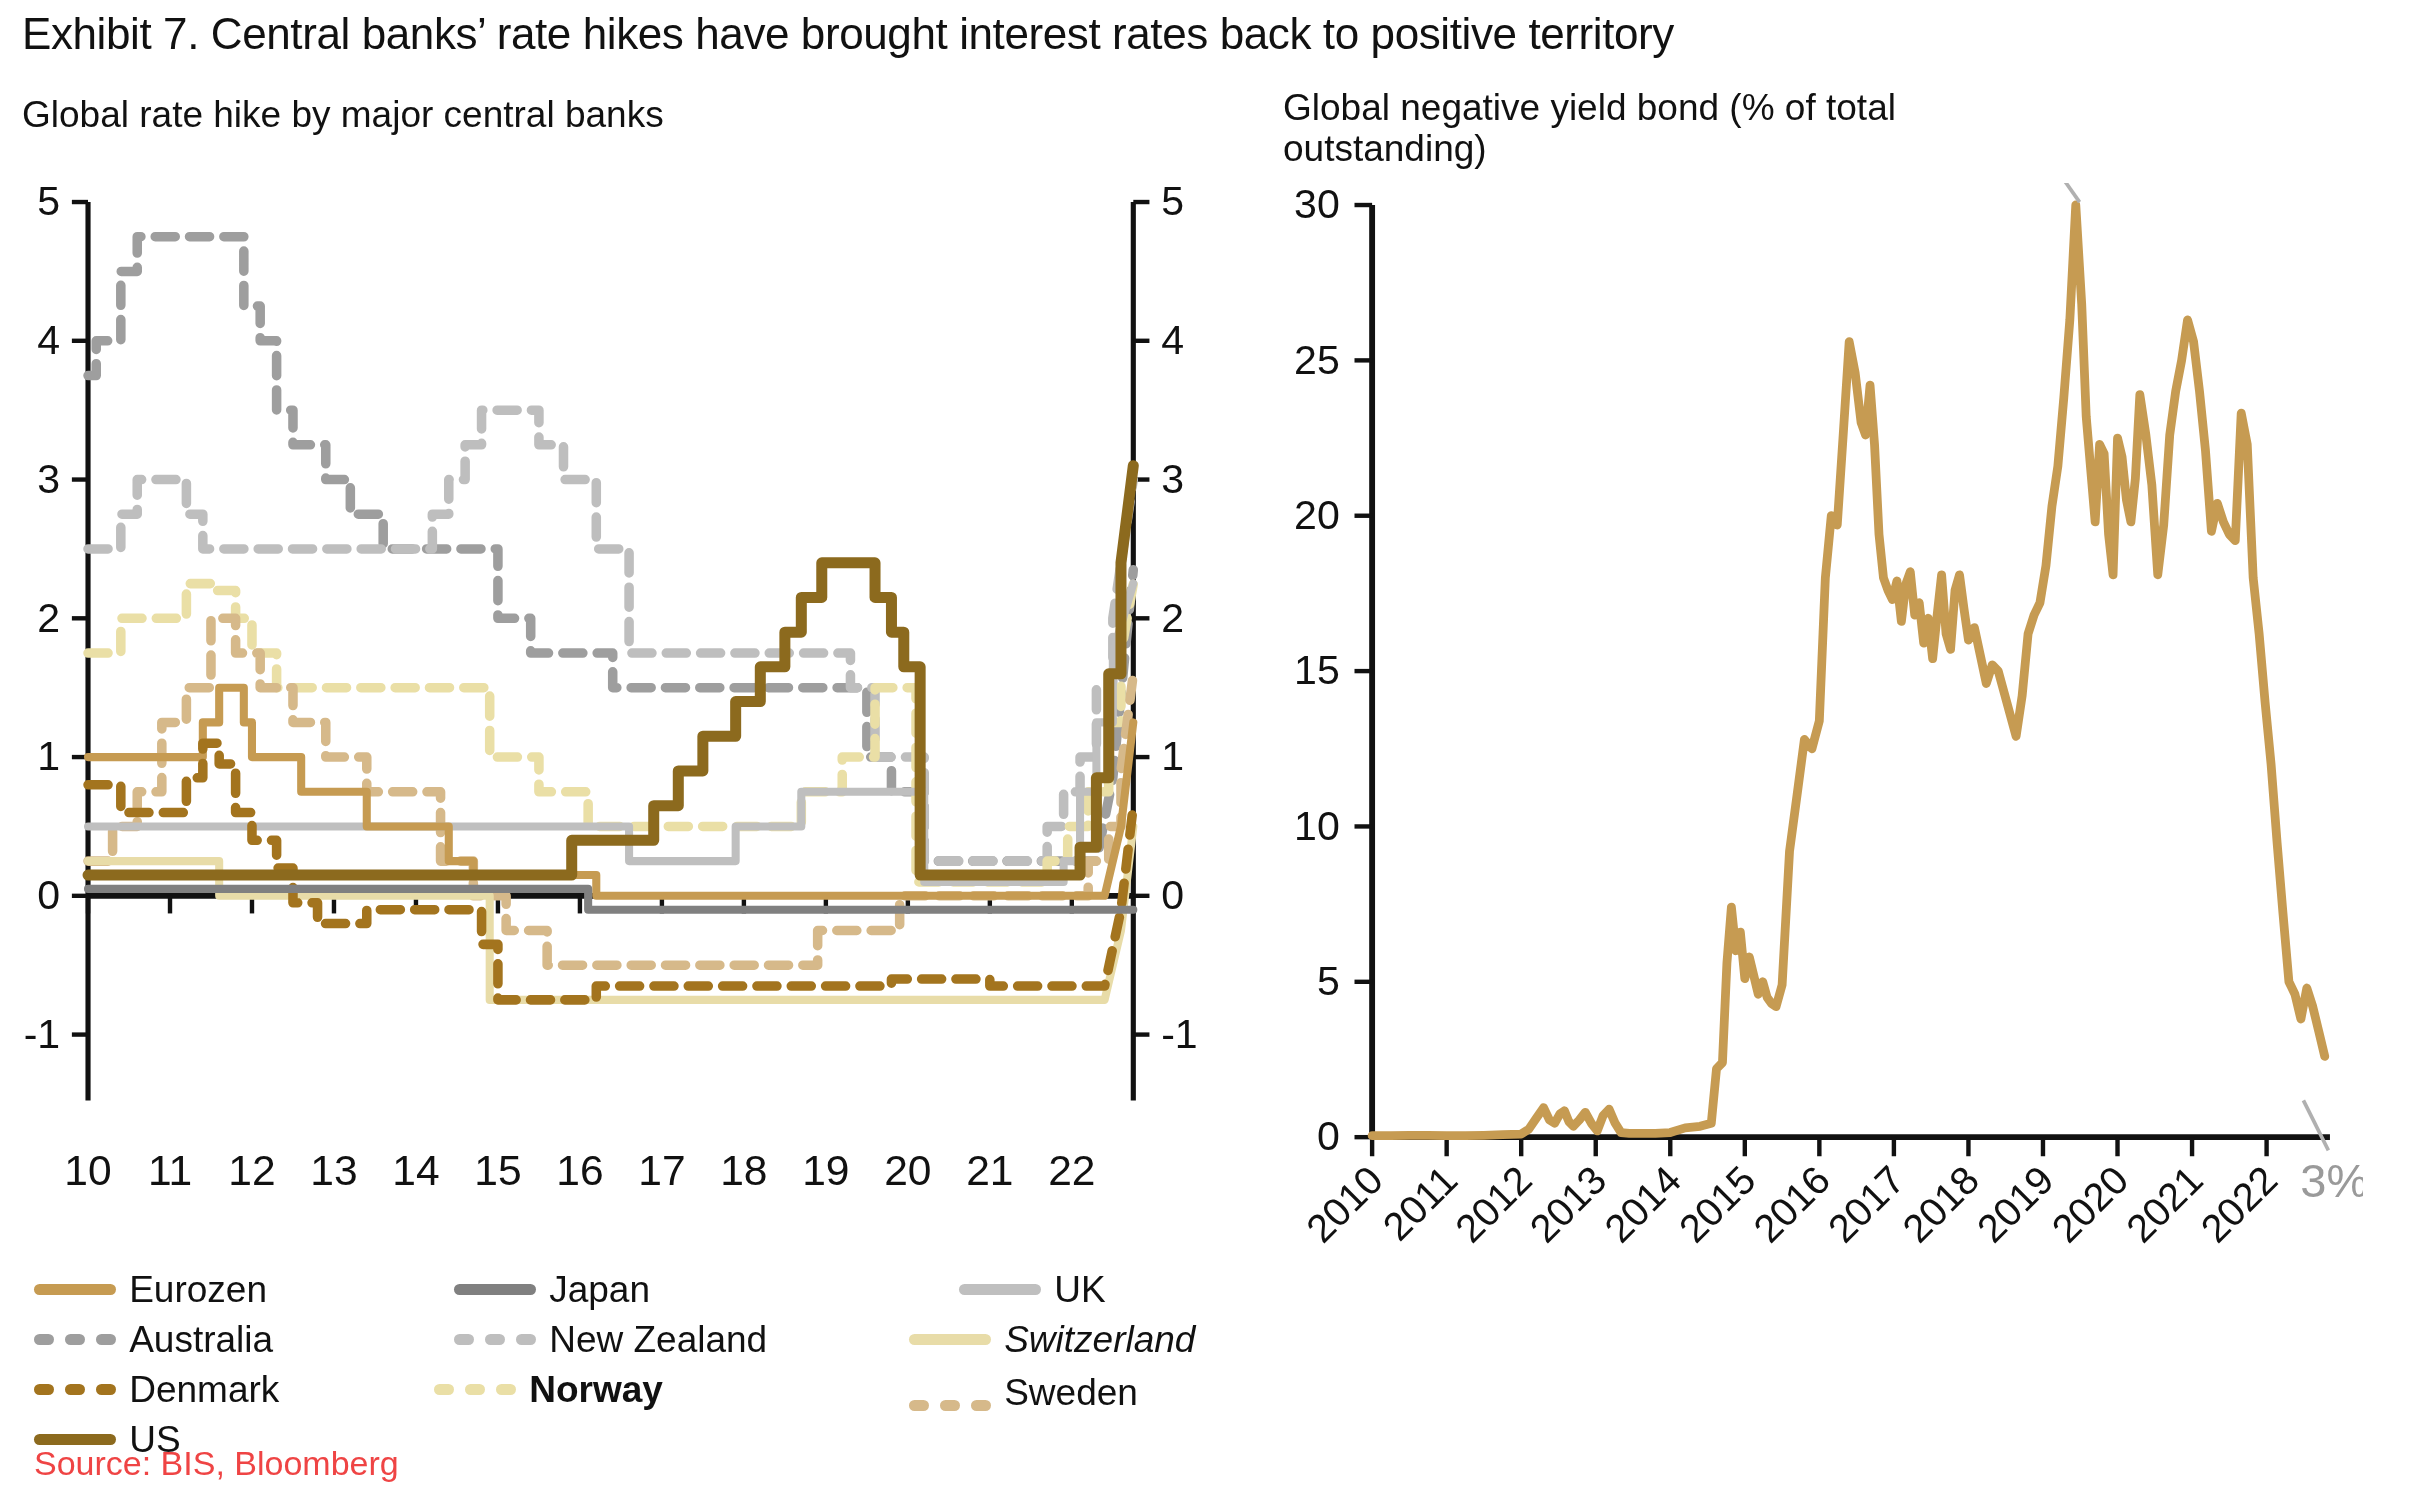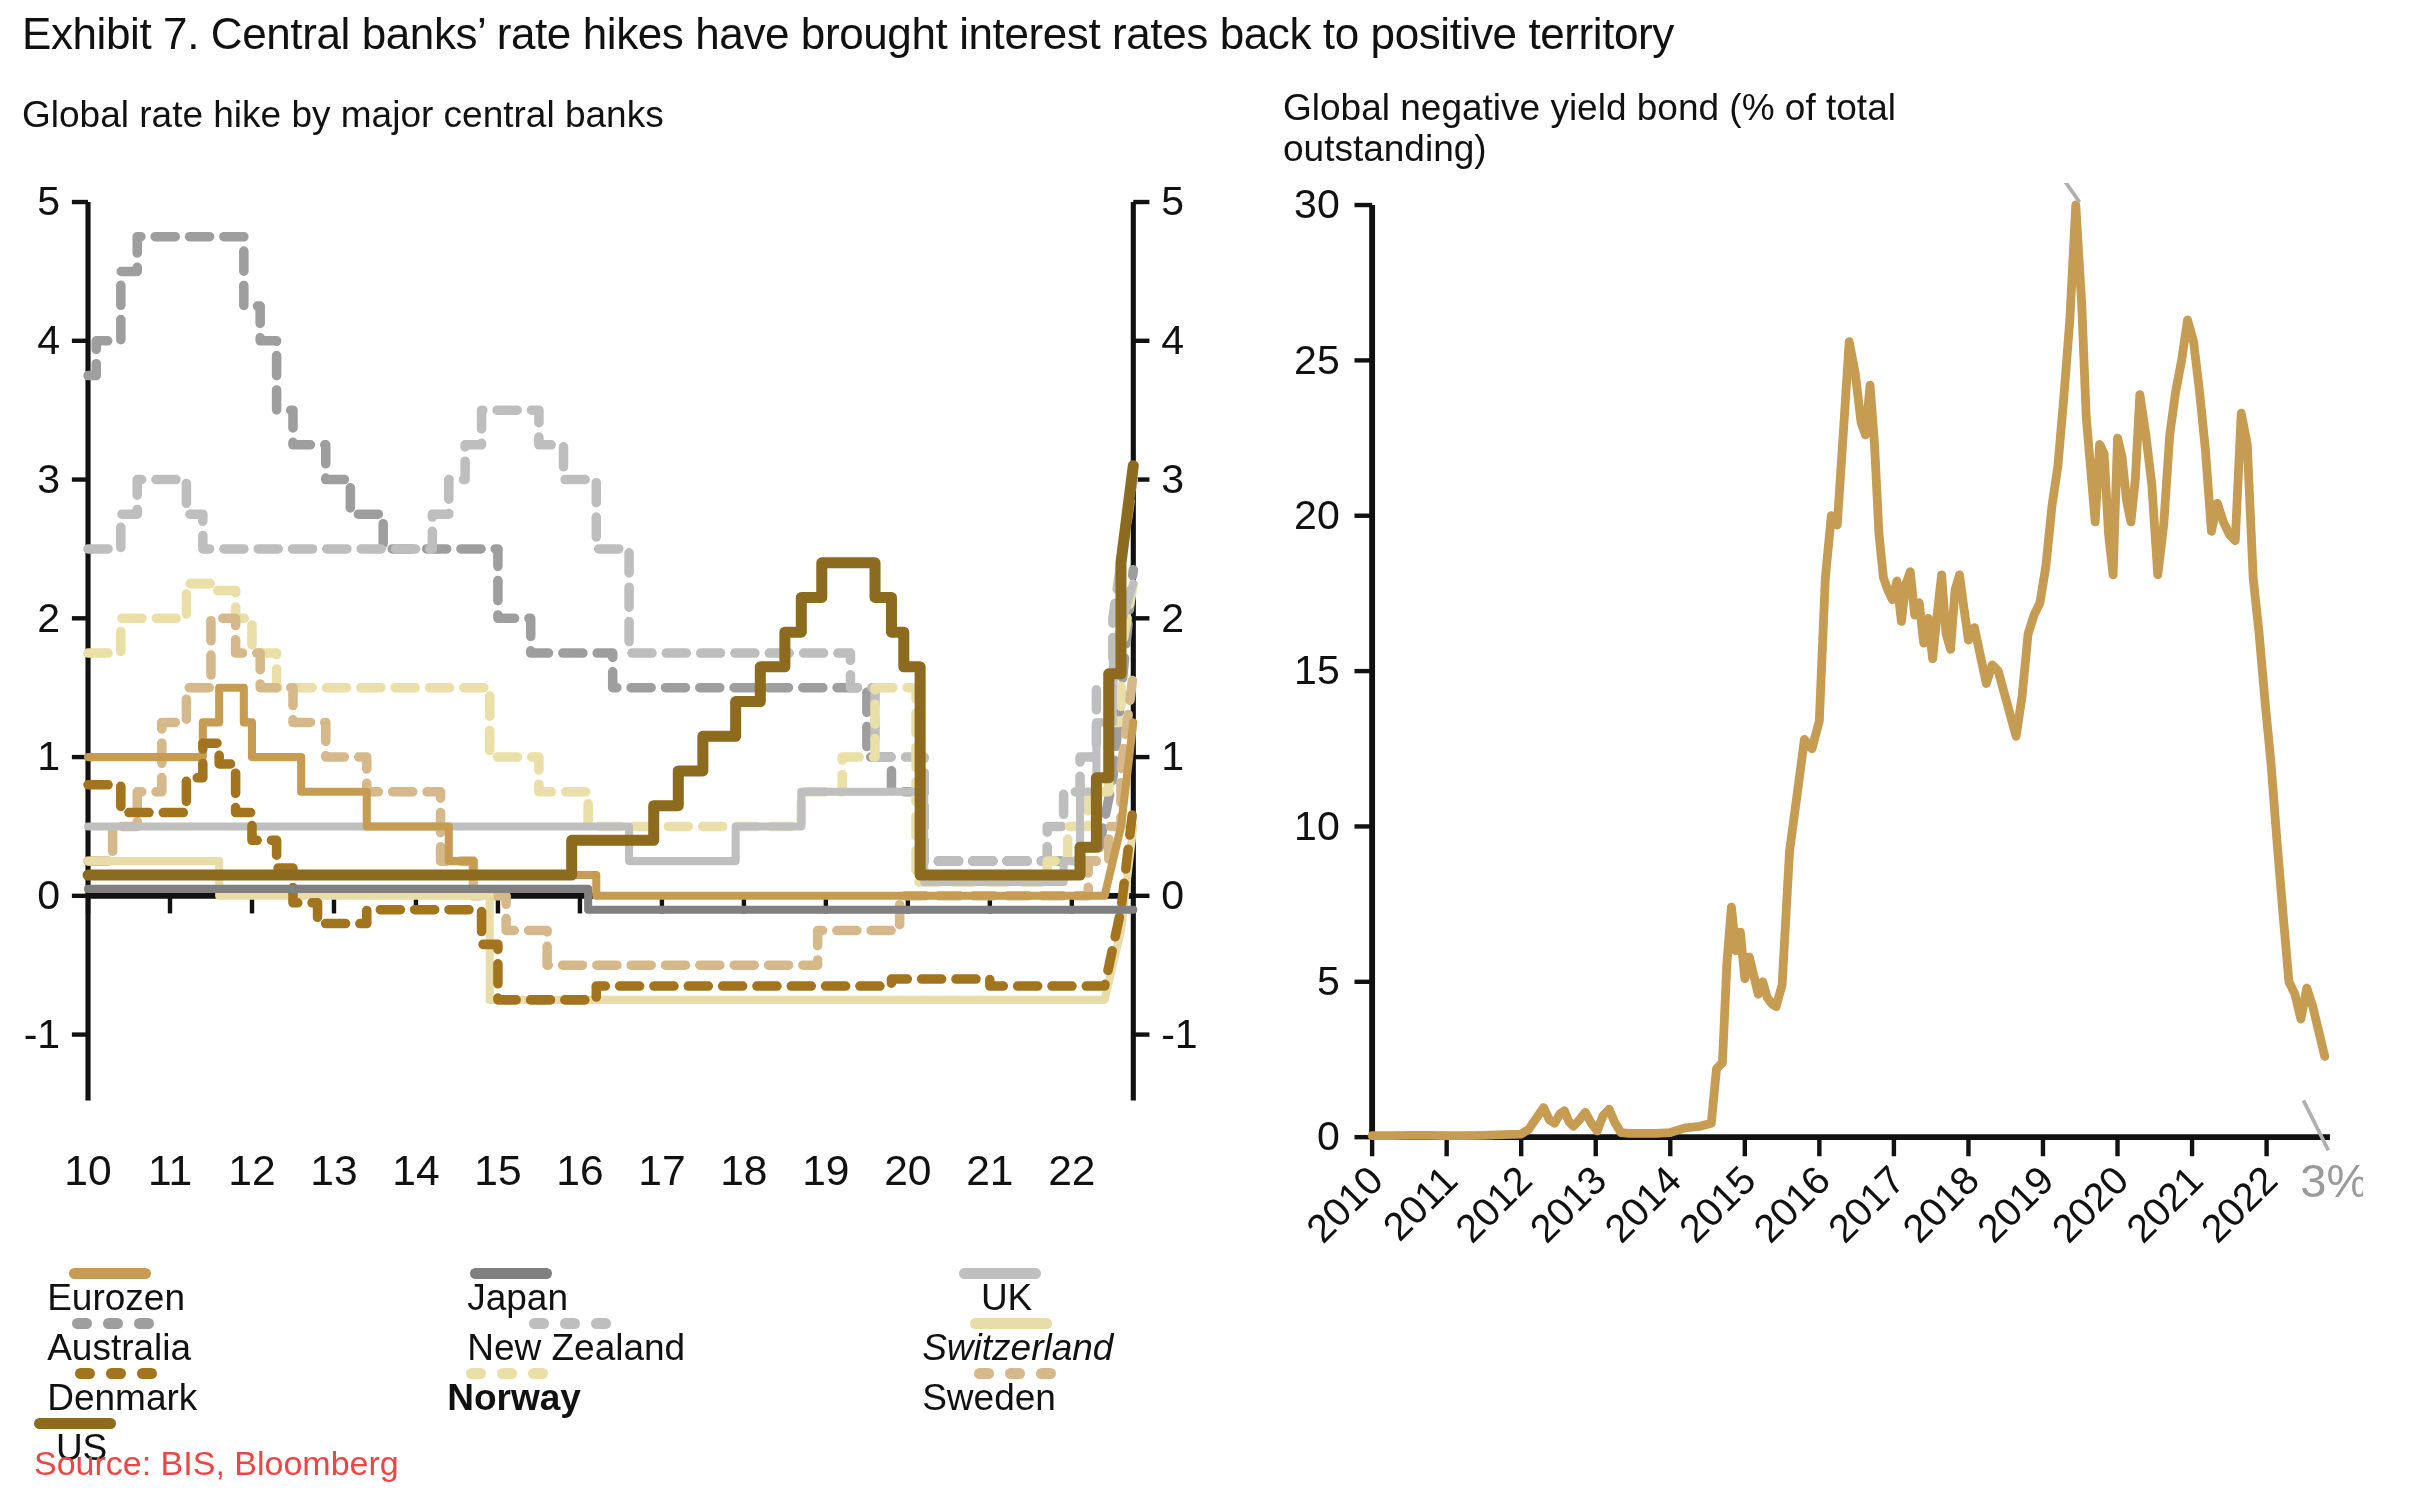--- a/index.html
+++ b/index.html
@@ -26,21 +26,21 @@
   #right-panel-title{ left:1283px; top:87px; width:778px; }
 
   svg{ position:absolute; display:block; }
 
   
   #legend{
     position:absolute; left:34px; top:1268px;
     width:1189px; height:198px;
   }
   .legend-item{
-    position:absolute; display:flex; align-items:center; height:43px;flex-direction:column;
+    position:absolute; display:flex; align-items:center; height:43px;
   }
   .legend-swatch{ width:82px; height:11px; flex:0 0 auto; border-radius:6.6px; }
   .legend-swatch.dashed{
     background:none !important;
     height:11px;
     display:flex; justify-content:space-between;
   }
   .legend-swatch.dashed i{ display:block; width:20px; height:11px; border-radius:6.6px; }
   .legend-text{
     margin-left:13.2px; font-size:37px; color:#111; white-space:nowrap; line-height:1;

